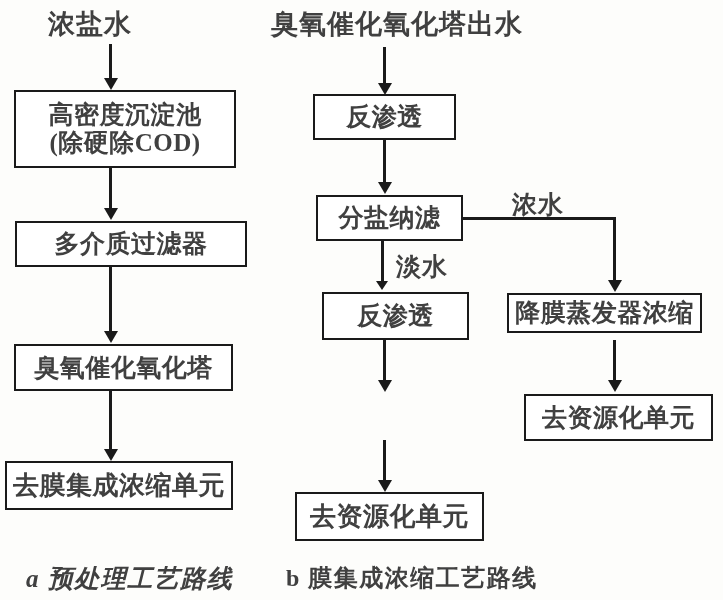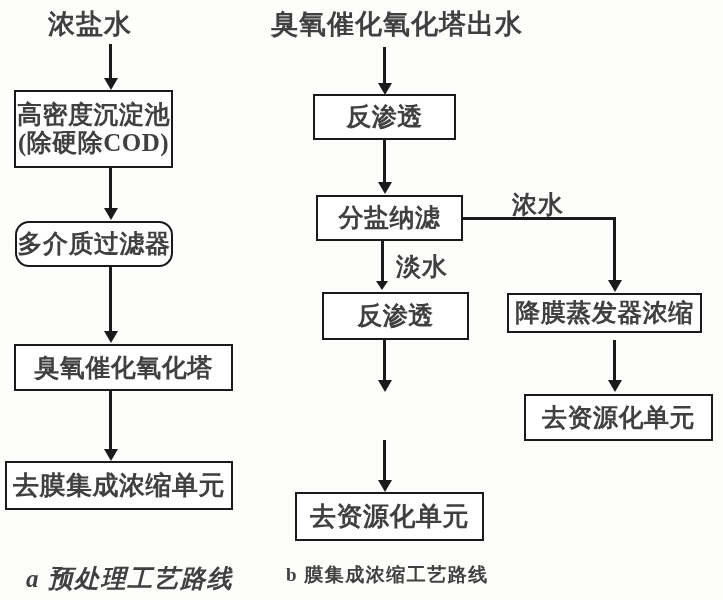--- a/index.html
+++ b/index.html
@@ -76,27 +76,27 @@
 </head>
 <body>
 
 <div id="canvas">
 
   <div class="label" style="left:48px; top:6px; font-size:27px;">浓盐水</div>
 
   <div class="vline" style="left:109px; top:44px; height:38px;"></div>
   <div class="arrowhead" style="left:104px; top:78px;"></div>
 
-  <div class="box" style="left:14px; top:90px; width:159px; height:78px; font-size:25px;">高密度沉淀池
+  <div class="box" style="left:14px; top:90px; width:222px; height:78px; font-size:25px;">高密度沉淀池
 (除硬除COD)</div>
 
   <div class="vline" style="left:109px; top:168px; height:44px;"></div>
   <div class="arrowhead" style="left:104px; top:208px;"></div>
 
-  <div class="box thin" style="left:15px; top:221px; width:158px; height:46px; font-size:25px;border-radius:14px;">多介质过滤器</div>
+  <div class="box thin" style="left:15px; top:221px; width:232px; height:46px; font-size:25px;">多介质过滤器</div>
 
   <div class="vline" style="left:109px; top:267px; height:68px;"></div>
   <div class="arrowhead" style="left:104px; top:331px;"></div>
 
   <div class="box" style="left:14px; top:344px; width:219px; height:47px; font-size:25px;">臭氧催化氧化塔</div>
 
   <div class="vline" style="left:109px; top:391px; height:62px;"></div>
   <div class="arrowhead" style="left:104px; top:449px;"></div>
 
   <div class="box" style="left:5px; top:461px; width:228px; height:49px; font-size:26px;">去膜集成浓缩单元</div>
@@ -135,15 +135,15 @@
 
   <div class="vline" style="left:383px; top:340px; height:44px;"></div>
   <div class="arrowhead" style="left:378px; top:380px;"></div>
 
 
   <div class="vline" style="left:383px; top:440px; height:44px;"></div>
   <div class="arrowhead" style="left:378px; top:480px;"></div>
 
   <div class="box" style="left:295px; top:492px; width:189px; height:49px; font-size:26px;">去资源化单元</div>
 
-  <div class="caption" style="left:286px; top:562px; font-size:19px;">b 膜集成浓缩工艺路线</div>
+  <div class="caption" style="left:286px; top:562px; font-size:24px;">b 膜集成浓缩工艺路线</div>
 
 </div>
 
 </body></html>

